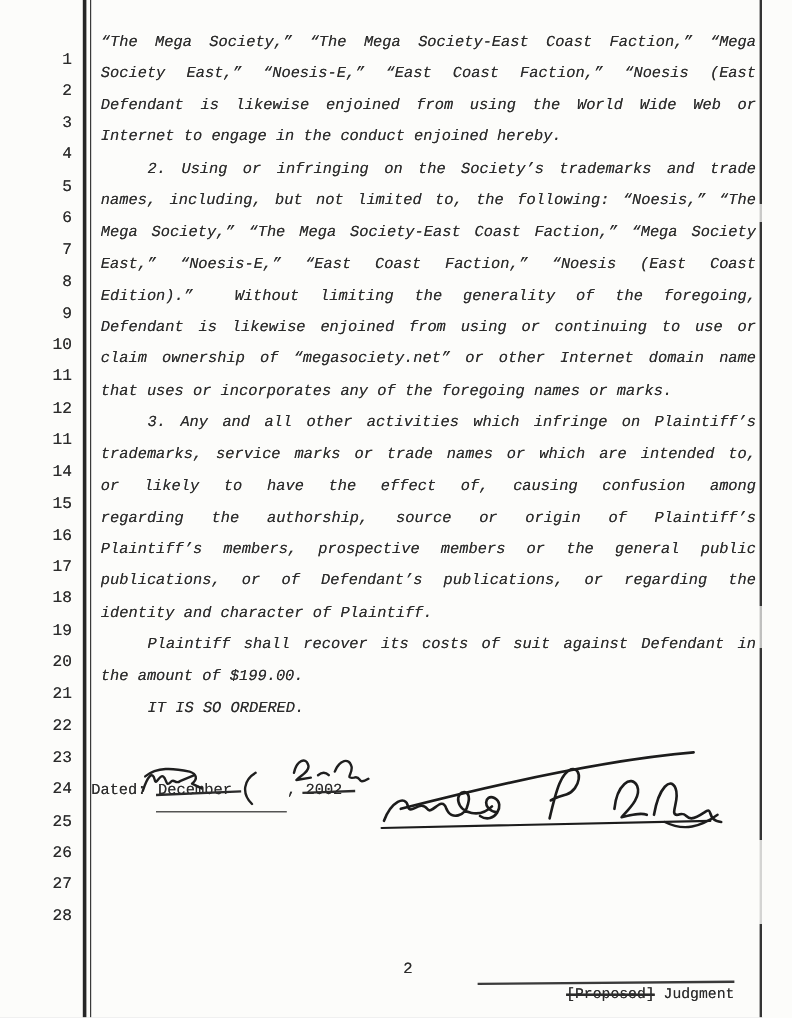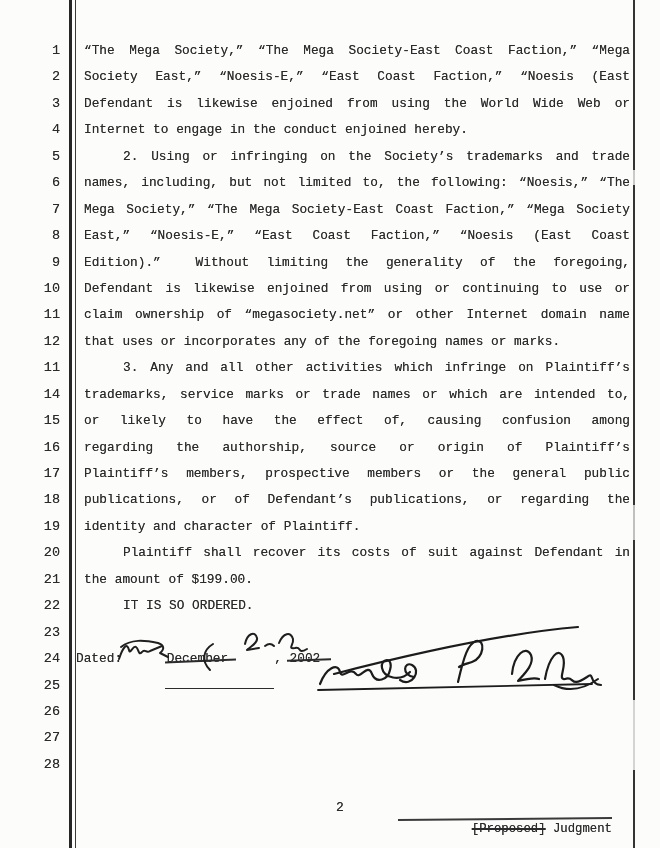--- a/index.html
+++ b/index.html
@@ -15,28 +15,28 @@
   }
   
   .rule-a{position:absolute;left:69px;top:0;width:2.5px;height:100%;background:#262626;}
   .rule-b{position:absolute;left:74.5px;top:0;width:1.5px;height:100%;background:#3a3a3a;}
   .rule-right{position:absolute;left:633px;top:0;width:2px;height:100%;
     background:linear-gradient(#343434 0 170px,rgba(52,52,52,.25) 170px 185px,#343434 185px 505px,rgba(52,52,52,.3) 505px 540px,#343434 540px 700px,rgba(52,52,52,.2) 700px 770px,#343434 770px 100%);}
   
   .numbers{position:absolute;left:0;top:38px;width:62px;}
   .num{height:var(--row);line-height:var(--row);text-align:right;font-size:13.5px;padding-right:2px;}
   
-  .text{position:absolute;left:84px;top:38px;width:546px;font-size:12.8px;}
+  .text{position:absolute;left:84px;top:22px;width:546px;font-size:12.8px;font-style:italic;}
   .line{height:var(--row);line-height:var(--row);white-space:pre-wrap;overflow:hidden;
         text-align:justify;text-align-last:justify;}
   .line.end{text-align:left;text-align-last:left;}
   .line.indent{text-indent:39px;}
   
   .dated{position:absolute;left:76px;top:646px;height:26px;line-height:26px;font-size:12.8px;white-space:pre;}
-  .u-group{display:inline-block;border-bottom:1.7px solid #2b2b2b;padding:0 46px 16px 2px;position:relative;margin-left:35px;}
+  .u-group{display:inline-block;border-bottom:1.7px solid #2b2b2b;padding:0 46px 4px 2px;position:relative;}
   .strike{position:relative;display:inline-block;}
   .strike::after{content:"";position:absolute;left:-2px;right:-8px;top:54%;height:1.8px;background:#2b2b2b;transform:rotate(-2.5deg);}
   .strike-y::after{left:-3px;right:-10px;top:50%;transform:rotate(-2deg);}
   .hand{position:absolute;}
   .hand svg{display:block;}
   .hand path{fill:none;stroke:#1f1f1f;stroke-width:2;stroke-linecap:round;stroke-linejoin:round;}
   
   .sig-wrap{position:absolute;left:316px;top:622px;width:292px;height:74px;}
   .sig-wrap path{fill:none;stroke:#1c1c1c;stroke-linecap:round;stroke-linejoin:round;}
   .sig-name{position:absolute;left:322px;top:690px;font-size:13px;line-height:14.5px;white-space:pre;}

